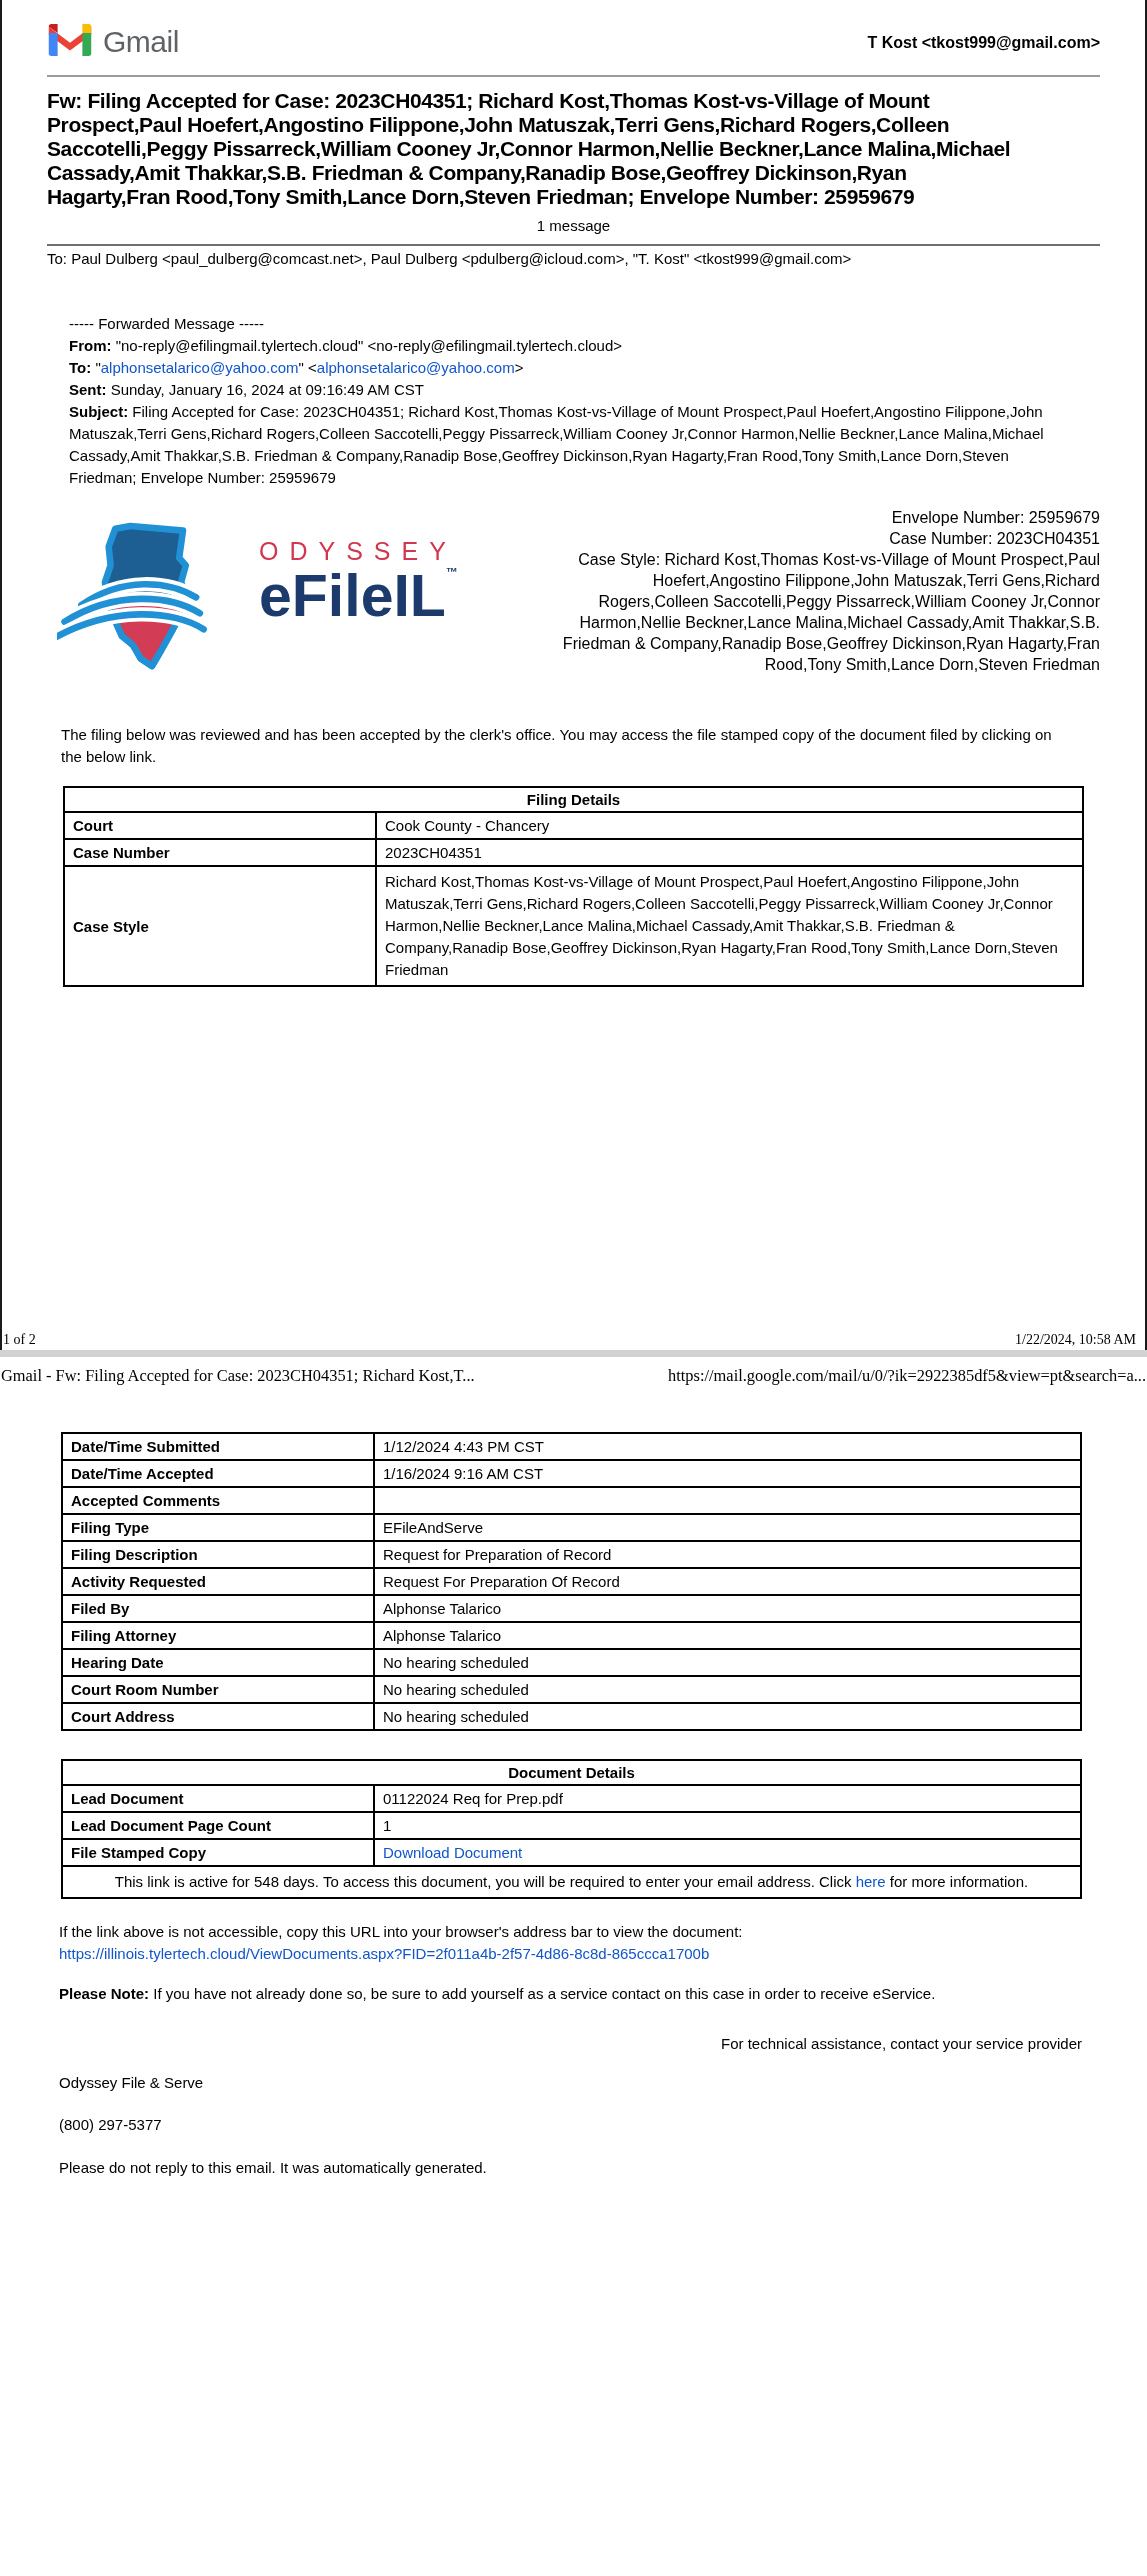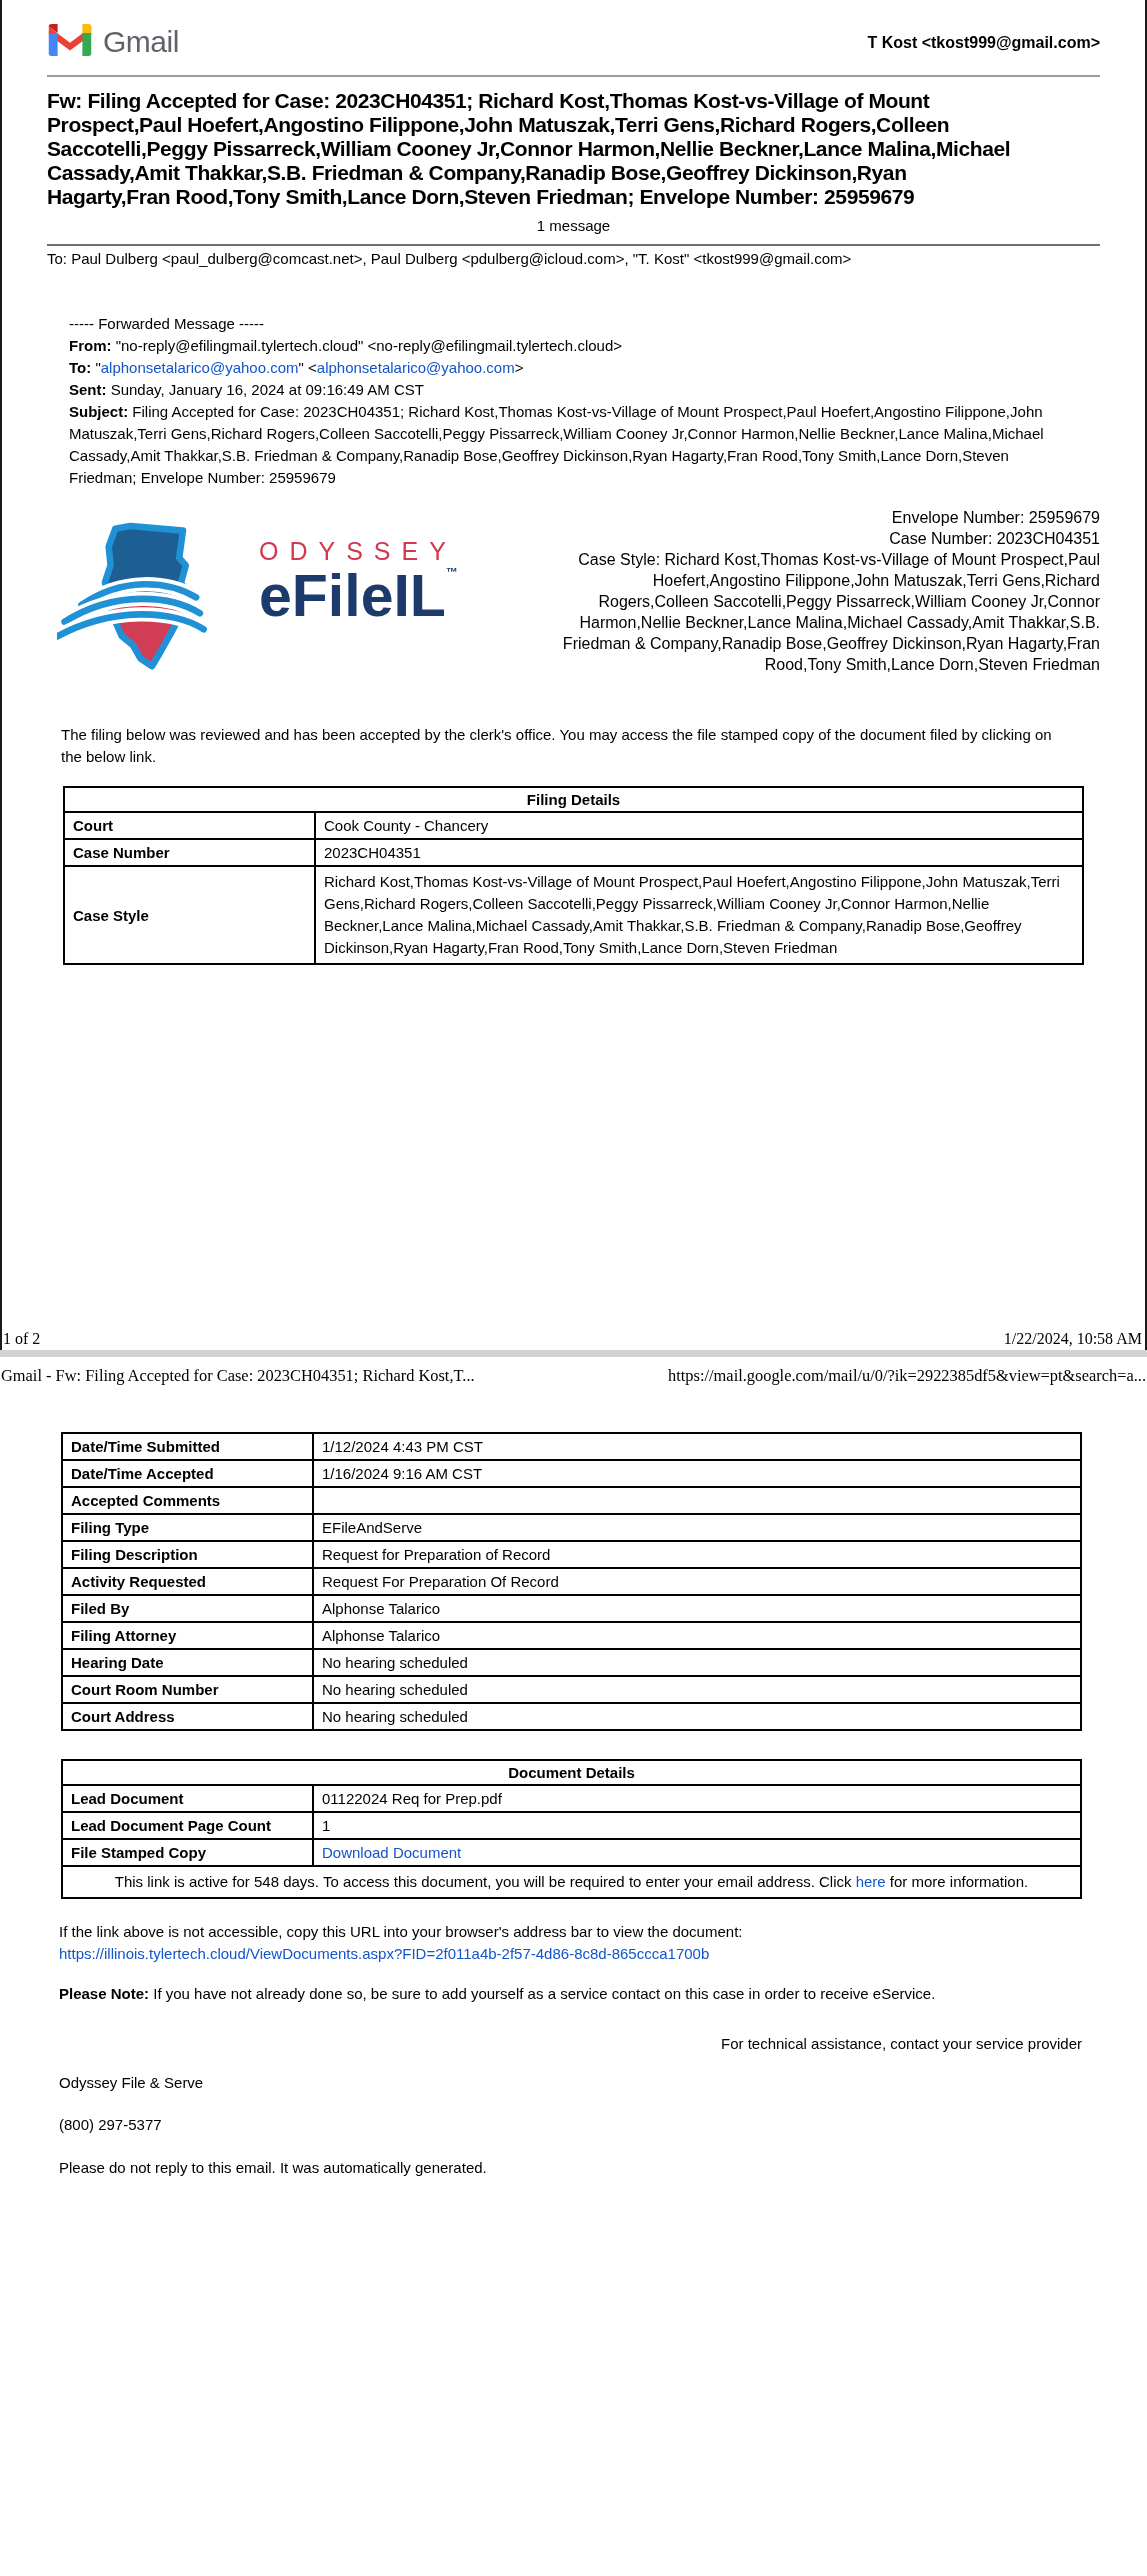--- a/index.html
+++ b/index.html
@@ -44,28 +44,28 @@
   .odyssey { color:#d2374f; font-size:25px; letter-spacing:11px; }
   .efileil { color:#1c3a6b; font-size:59px; font-weight:bold; line-height:1.02; }
   .tm { font-size:12px; vertical-align:top; font-weight:bold; }
   .notice-details { flex:1; text-align:right; font-size:16px; line-height:21px; padding-top:2px; }
 
   .intro { margin:26px 0 0 14px; line-height:22px; max-width:1003px; }
 
   table.dt { border-collapse:collapse; width:1021px; margin:18px 0 0 16px; font-size:15px; }
   table.dt th { border:2px solid #000; padding:3px; text-align:center; font-size:15px; }
   table.dt td { border:2px solid #000; padding:4px 8px; height:22px; vertical-align:middle; }
-  table.dt td.lbl { font-weight:bold; width:251px; }
+  table.dt td.lbl { font-weight:bold; width:312px; }
   td.case-style-cell { line-height:22px; padding:6px 10px; }
   td.note-cell { text-align:center; line-height:22px; padding:5px 30px; }
 
   .print-footer {
-    position:absolute; left:0; right:2px; bottom:2px;
+    position:absolute; left:0; right:8px; bottom:2px;
     display:flex; justify-content:space-between;
-    font-family:"Liberation Serif", serif; font-size:16px; padding:0 1px;
+    font-family:"Liberation Serif", serif; font-size:14px; padding:0 1px;
   }
 
   
   .band { height:7px; background:#d2d2d2; width:1147px; }
 
   
   .p2-header {
     display:flex; justify-content:space-between;
     font-family:"Liberation Serif", serif; font-size:16.4px;
     padding:9px 1px 0 1px; white-space:nowrap; overflow:hidden;align-items:flex-end;

